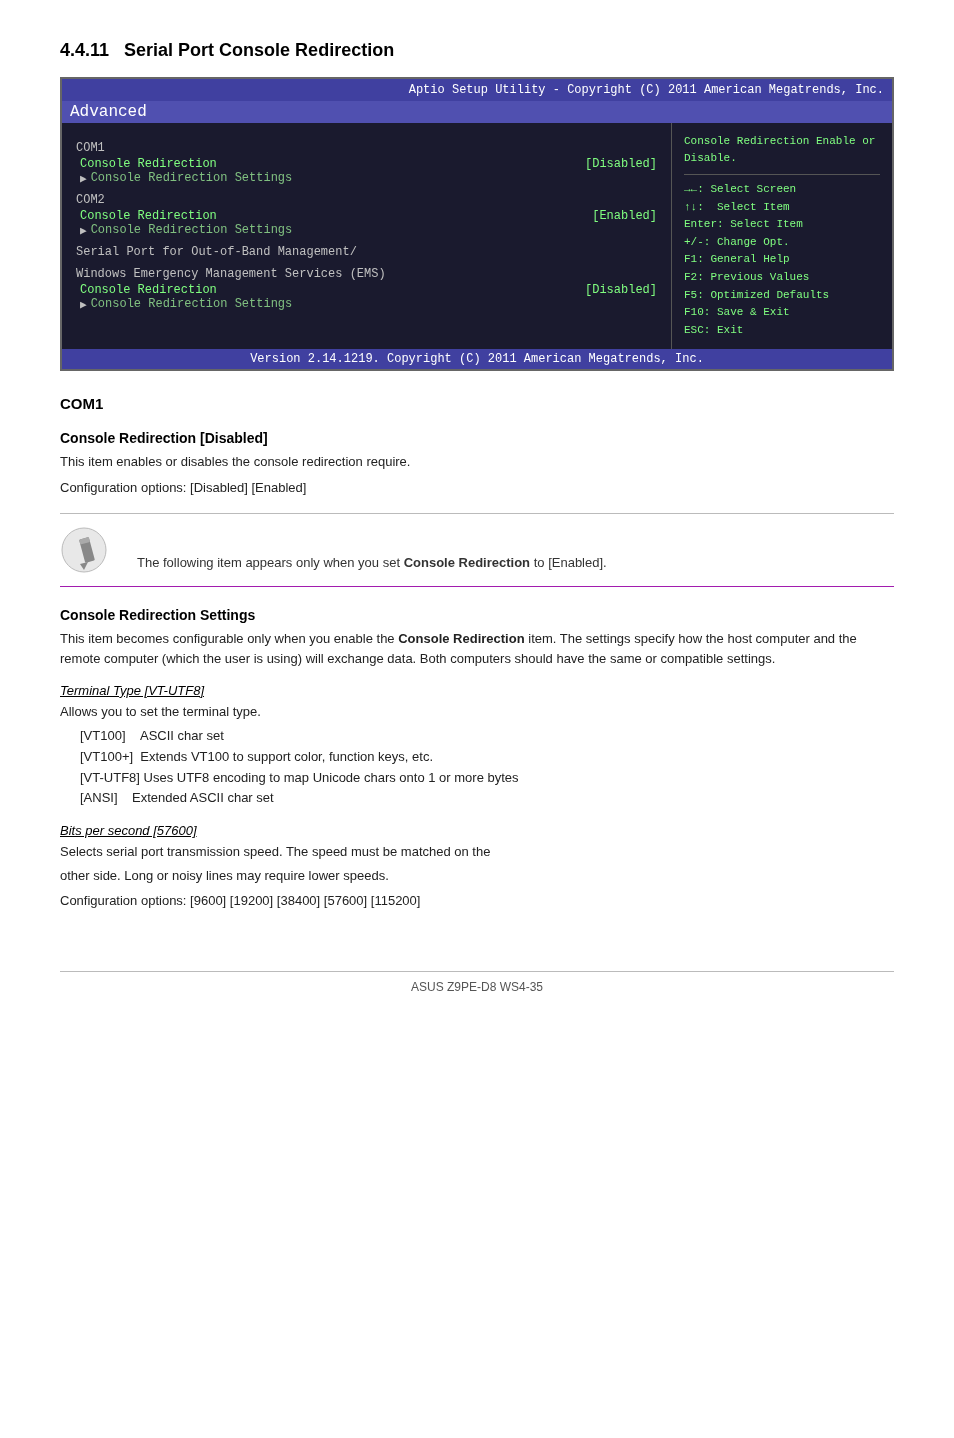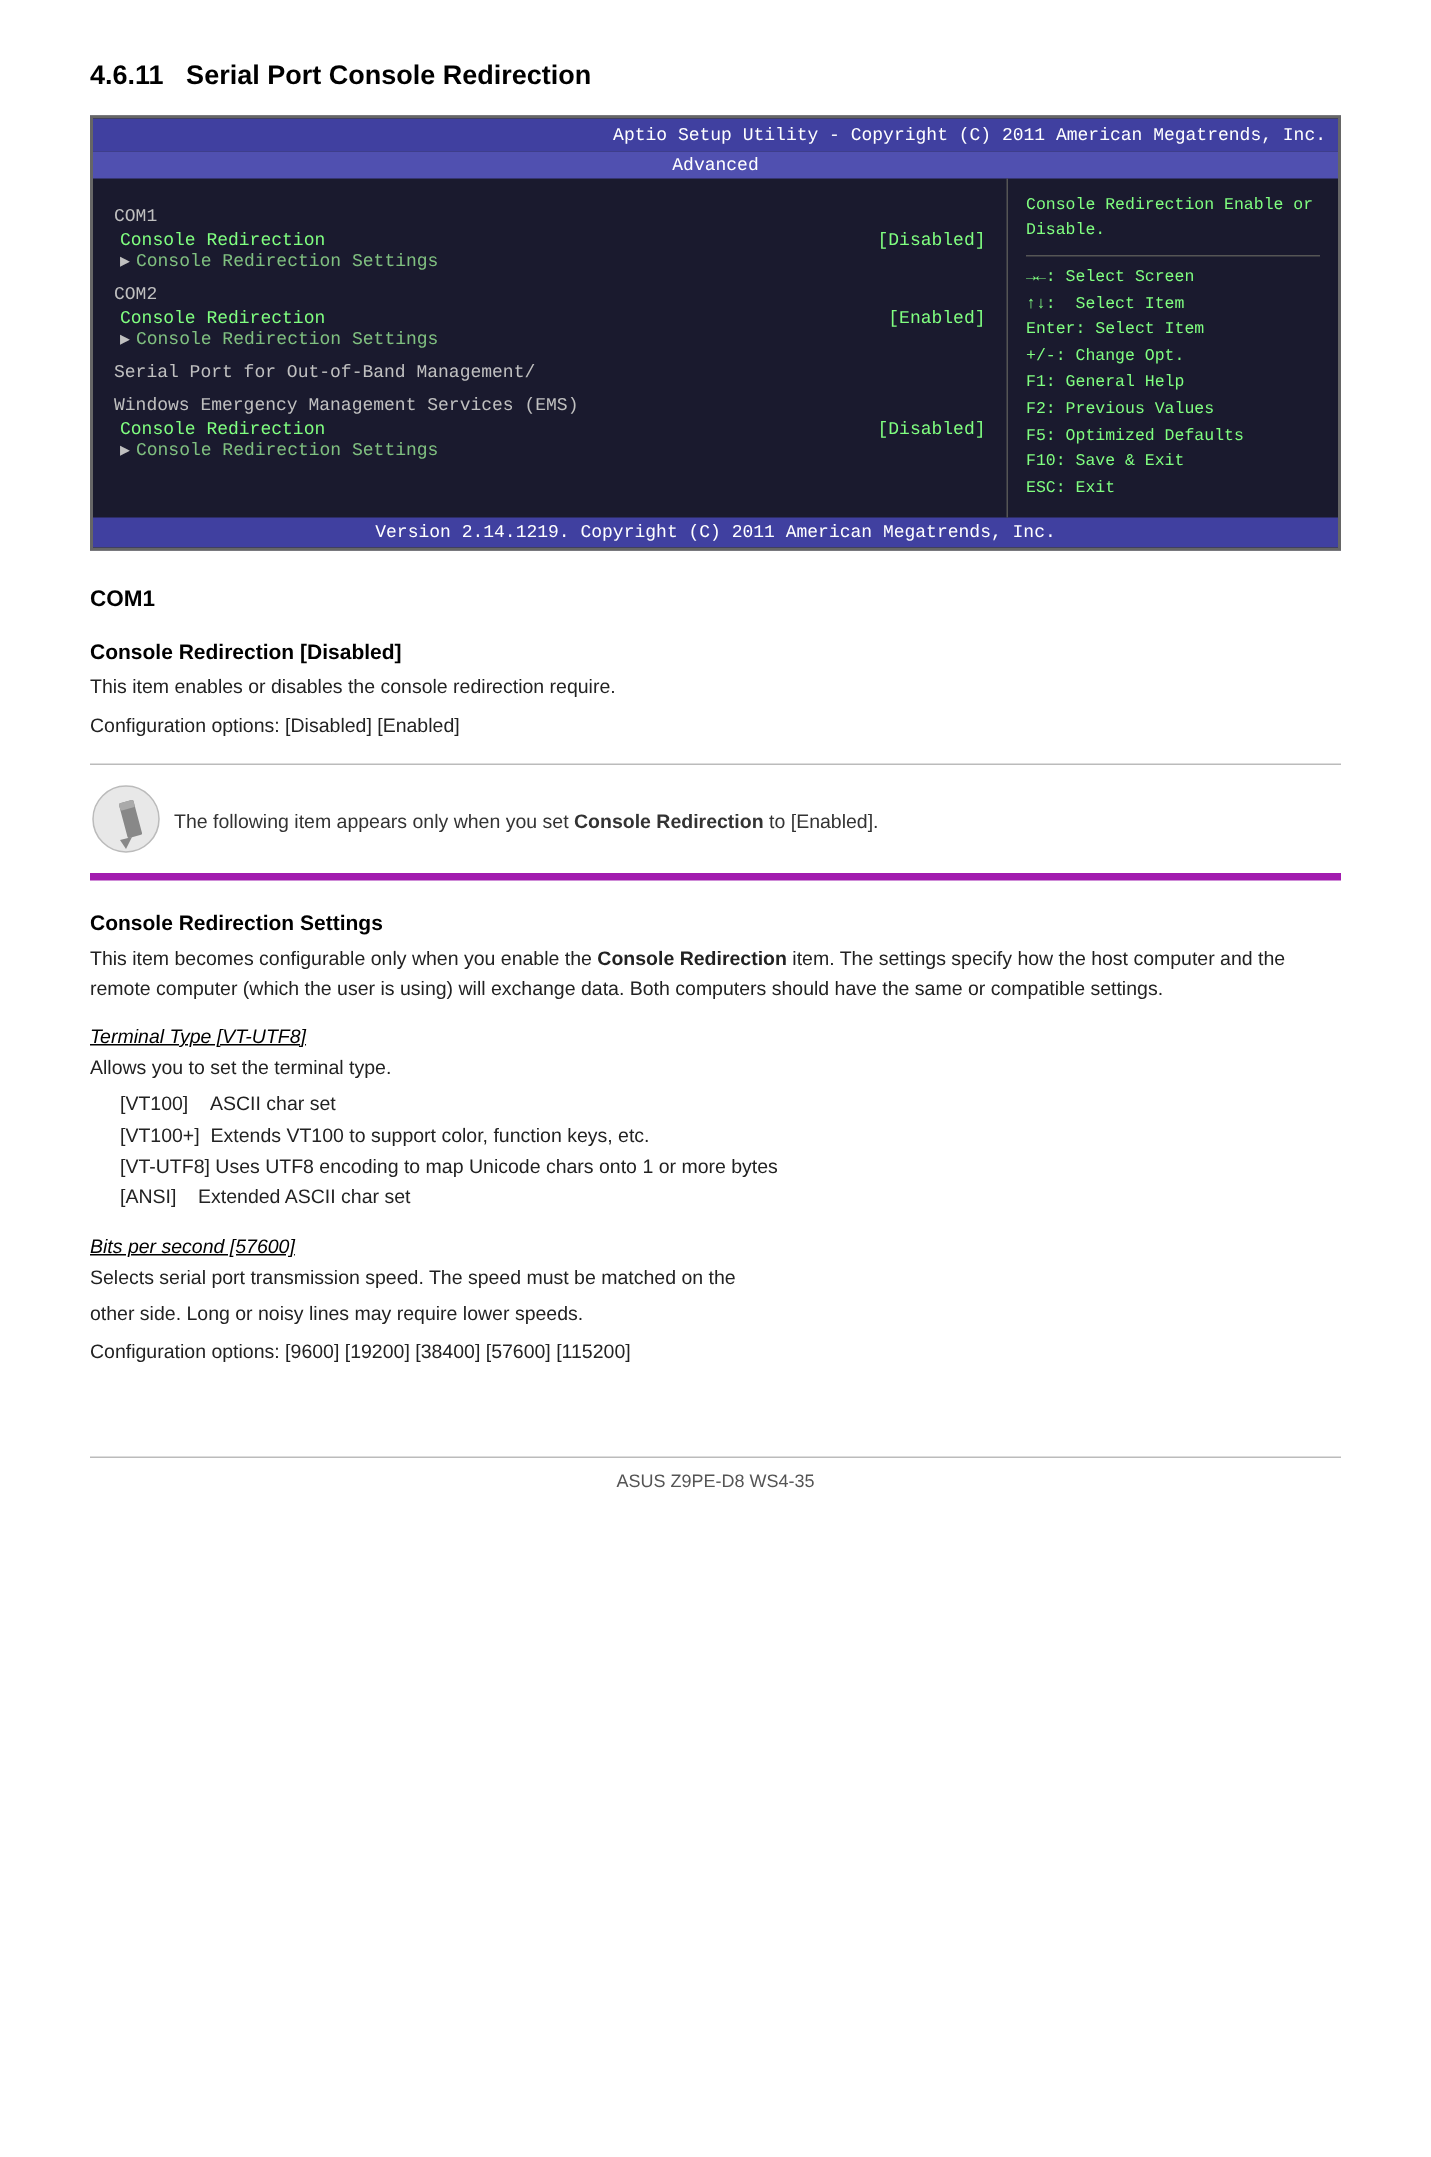--- a/index.html
+++ b/index.html
@@ -36,24 +36,24 @@
       color: #ffffff;
       text-align: right;
       padding: 4px 8px;
       font-family: 'Courier New', monospace;
       font-size: 12px;
       font-weight: normal;
     }
     .bios-header-sub {
       background: #5050b0;
       color: #ffffff;
-      text-align: center;
+      text-align: left;
       padding: 2px 8px;
       font-family: 'Courier New', monospace;
-      font-size: 12px;
+      font-size: 16px;
     }
     .bios-content {
       display: flex;
       flex-direction: row;
     }
     .bios-left {
       flex: 1;
       padding: 10px 14px;
       border-right: 1px solid #555;
     }
@@ -125,24 +125,24 @@
     .body-text {
       font-size: 13px;
       line-height: 1.55;
       color: #222;
       margin-bottom: 6px;
     }
 
     
     .note-box {
       border-top: 1px solid #bbb;
-      border-bottom: 5px solid #a21caf;
-      display: flex;
-      align-items: center;
-      gap: 8px;
+      border-bottom: 1px solid #a21caf;
+      display: flex;
+      align-items: flex-end;
+      gap: 29px;
       padding: 12px 0;
       margin: 14px 0 20px 0;
     }
     .note-icon {
       width: 48px;
       height: 48px;
       flex-shrink: 0;
     }
     .note-text {
       font-size: 13px;
@@ -181,21 +181,21 @@
       display: flex;
       justify-content: center;
       font-size: 12px;
       color: #555;
     }
   </style>
 </head>
 <body>
 
 <div class="section-title">
-  <span>4.6.11</span>&nbsp;&nbsp;&nbsp;<span>Serial Port Console Redirection</span>
+  <span>4.4.11</span>&nbsp;&nbsp;&nbsp;<span>Serial Port Console Redirection</span>
 </div>
 
 <div class="bios-box">
   <div class="bios-header">Aptio Setup Utility - Copyright (C) 2011 American Megatrends, Inc.</div>
   <div class="bios-header-sub">Advanced</div>
 
   <div class="bios-content">
 
     <div class="bios-left">
 

